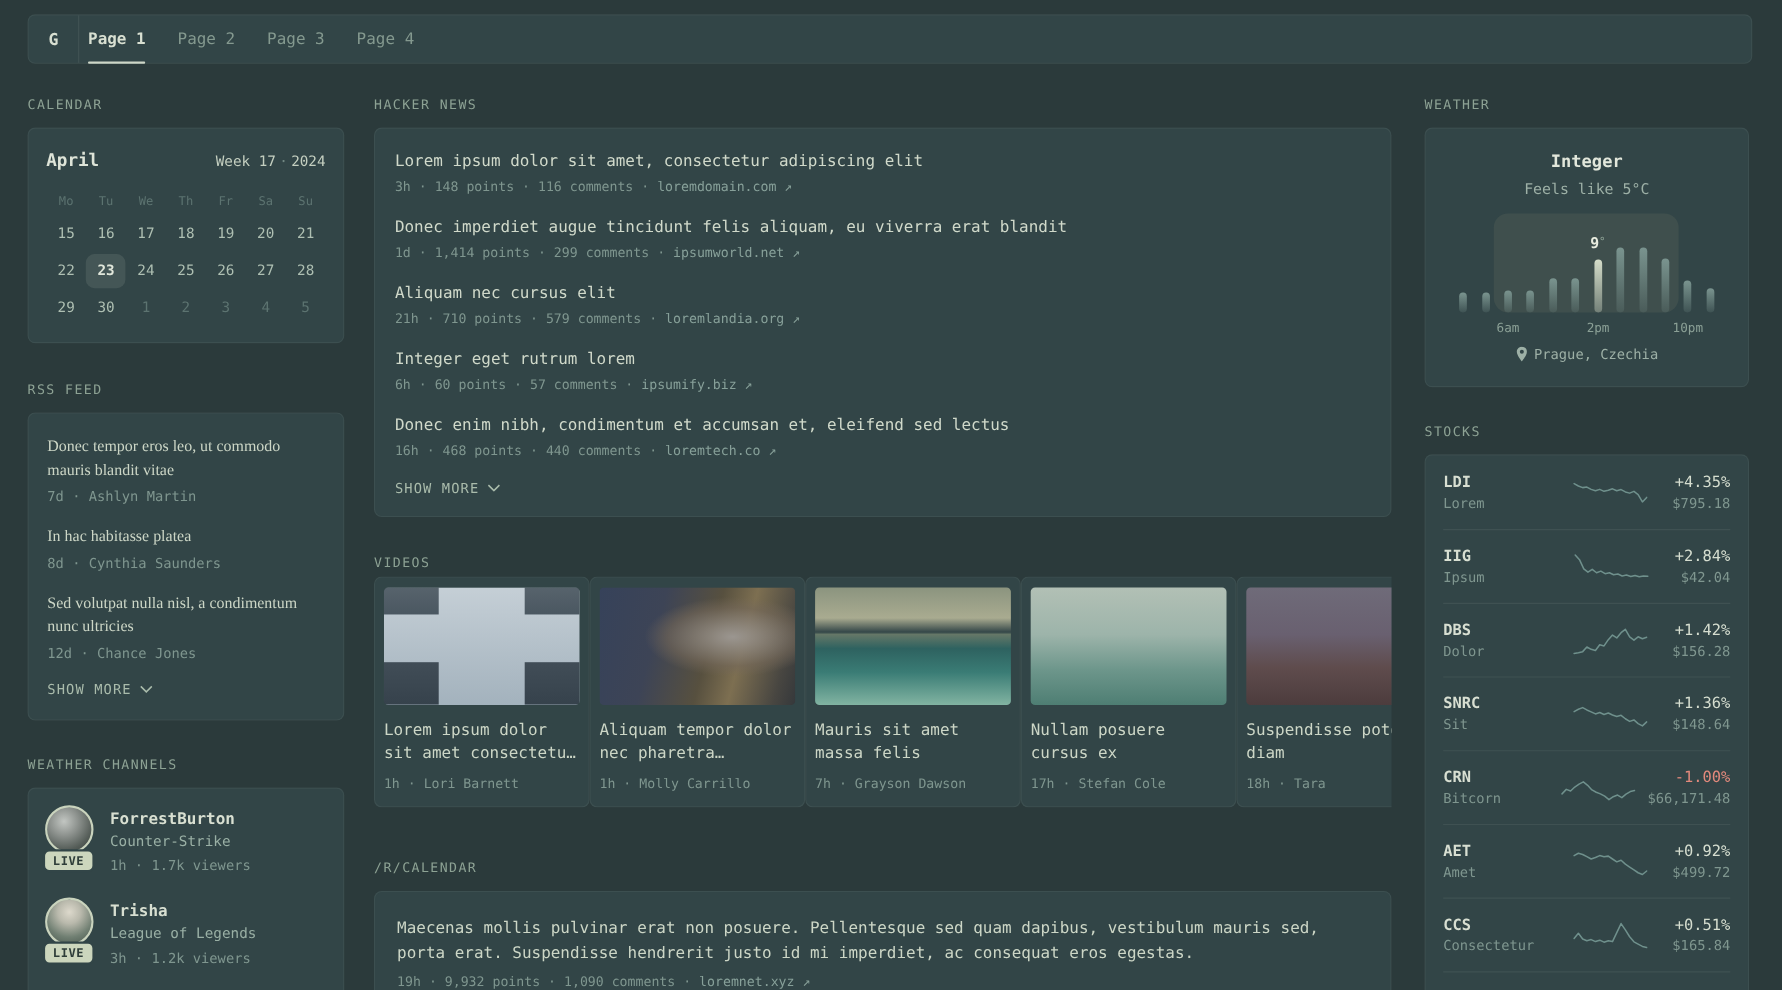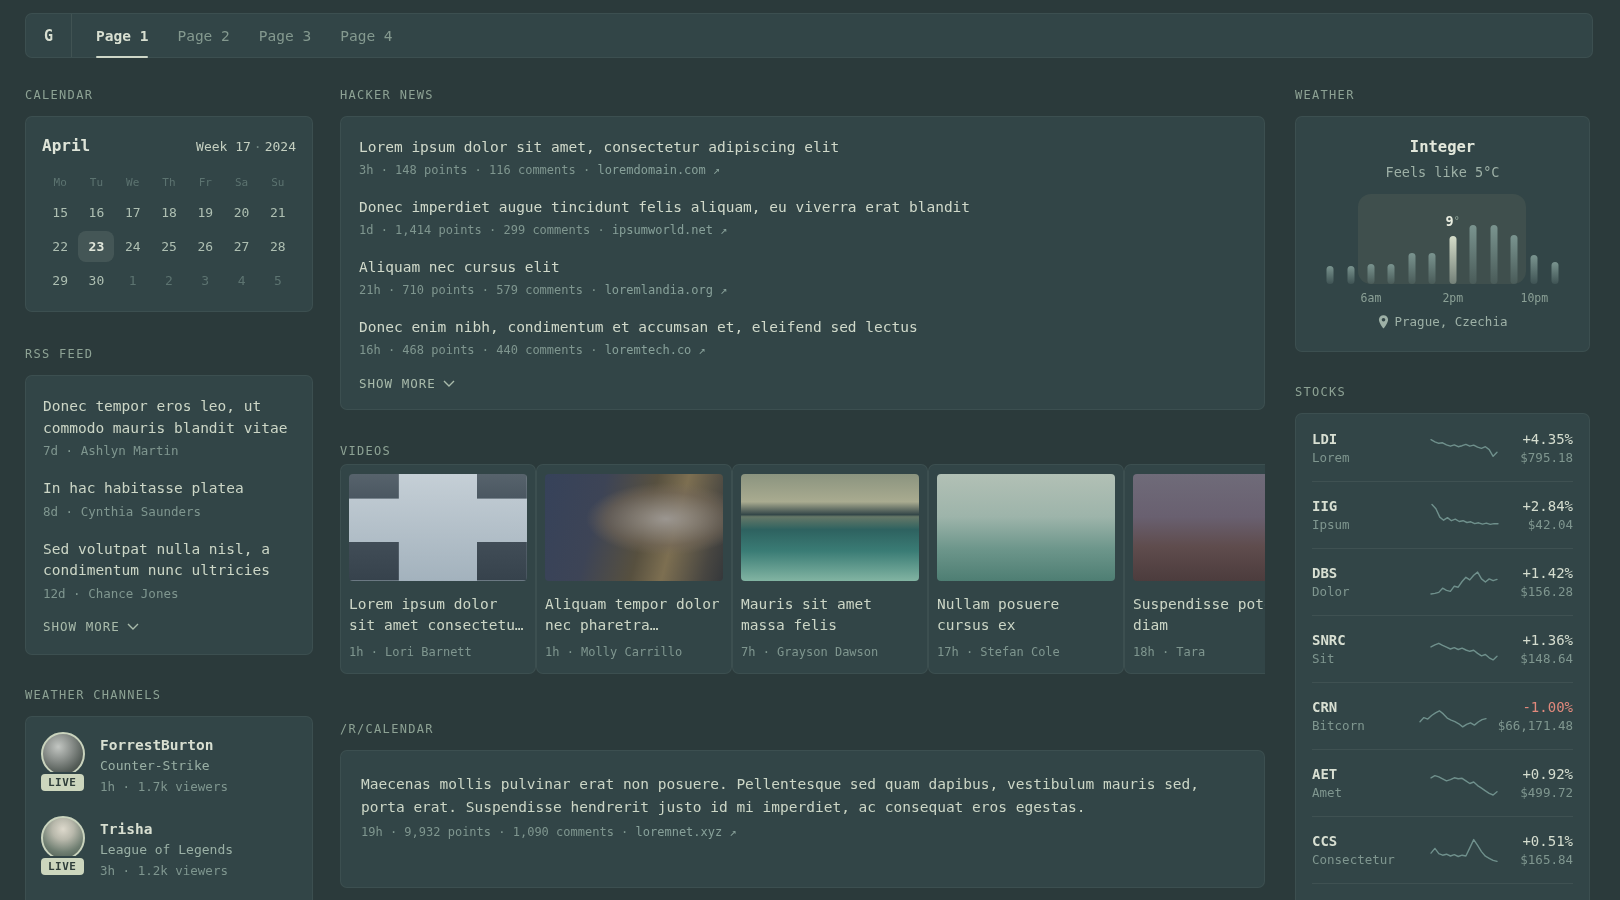--- a/index.html
+++ b/index.html
@@ -15,21 +15,21 @@
   .nav {
     height:45px; background:#33464a22; background-color:#324547;
     border:1px solid rgba(203,213,197,0.07); border-radius:7px;
     display:flex; align-items:stretch; margin-bottom:30px;
   }
   .nav-logo {
     display:flex; align-items:center; padding:0 18px;
     border-right:1px solid rgba(203,213,197,0.10);
     font-weight:bold; font-size:15px; color:#d8dfd1; cursor:pointer;
   }
-  .nav-tabs { display:flex; margin-left:24px; gap:29px; }
+  .nav-tabs { display:flex; margin-left:8px; gap:29px; }
   .nav-tab {
     position:relative; display:flex; align-items:center;
     font-size:14.5px; color:#84998f; cursor:pointer; white-space:nowrap;
   }
   .nav-tab.active { color:#d8dfd1; font-weight:bold; }
   .nav-tab.active::after {
     content:""; position:absolute; left:0; right:0; bottom:-1px; height:2px;
     background:#cdd6c7; border-radius:2px;
   }
 
@@ -52,21 +52,21 @@
   .cal-day { height:34px; display:flex; align-items:center; justify-content:center; font-size:13px; color:#aebfb2; }
   .cal-day span { display:flex; align-items:center; justify-content:center; width:36px; height:31px; border-radius:8px; }
   .cal-day.dim { color:#5c7370; }
   .cal-day.today { color:#e0e6da; font-weight:bold; }
   .cal-day.today span { background:rgba(205,214,197,0.12); }
 
   
   .sec-rss { margin-top:35px; }
   .sec-rss .card { padding:20px 17px; }
   .feed-list { display:flex; flex-direction:column; gap:18px; }
-  .feed-title { font-size:14.5px; line-height:21.5px; color:#ccd6c6; cursor:pointer; }
+  .feed-title { font-size:14.5px; line-height:21.5px; color:#ccd6c6; cursor:pointer;font-family:Liberation Serif, serif; }
   .feed-meta { font-size:12.5px; line-height:19px; color:#7f968f; margin-top:2px; }
   .show-more {
     margin-top:16px; font-size:12.5px; letter-spacing:1px; color:#a9bbab;
     display:flex; align-items:center; gap:7px; cursor:pointer;
   }
   .chev { width:12px; height:7px; display:inline-block; }
   .chev svg { display:block; }
 
   
   .sec-twitch { margin-top:33px; }
@@ -355,20 +355,24 @@
             </div>
             <div class="hn-item">
               <div class="hn-title">Donec imperdiet augue tincidunt felis aliquam, eu viverra erat blandit</div>
               <div class="hn-meta"><span>1d · 1,414 points · 299 comments · </span><span class="hn-link">ipsumworld.net ↗</span></div>
             </div>
             <div class="hn-item">
               <div class="hn-title">Aliquam nec cursus elit</div>
               <div class="hn-meta"><span>21h · 710 points · 579 comments · </span><span class="hn-link">loremlandia.org ↗</span></div>
             </div>
             <div class="hn-item">
+              <div class="hn-title">Integer eget rutrum lorem</div>
+              <div class="hn-meta"><span>6h · 60 points · 57 comments · </span><span class="hn-link">ipsumify.biz ↗</span></div>
+            </div>
+            <div class="hn-item">
               <div class="hn-title">Donec enim nibh, condimentum et accumsan et, eleifend sed lectus</div>
               <div class="hn-meta"><span>16h · 468 points · 440 comments · </span><span class="hn-link">loremtech.co ↗</span></div>
             </div>
           </div>
           <div class="show-more">
             <span>SHOW MORE</span>
             <span class="chev">
                 <svg width="12" height="7" viewBox="0 0 12 7">
                   <polyline points="1,1 6,6 11,1" fill="none" stroke="#a9bbab" stroke-width="1.4"></polyline>
                 </svg>

